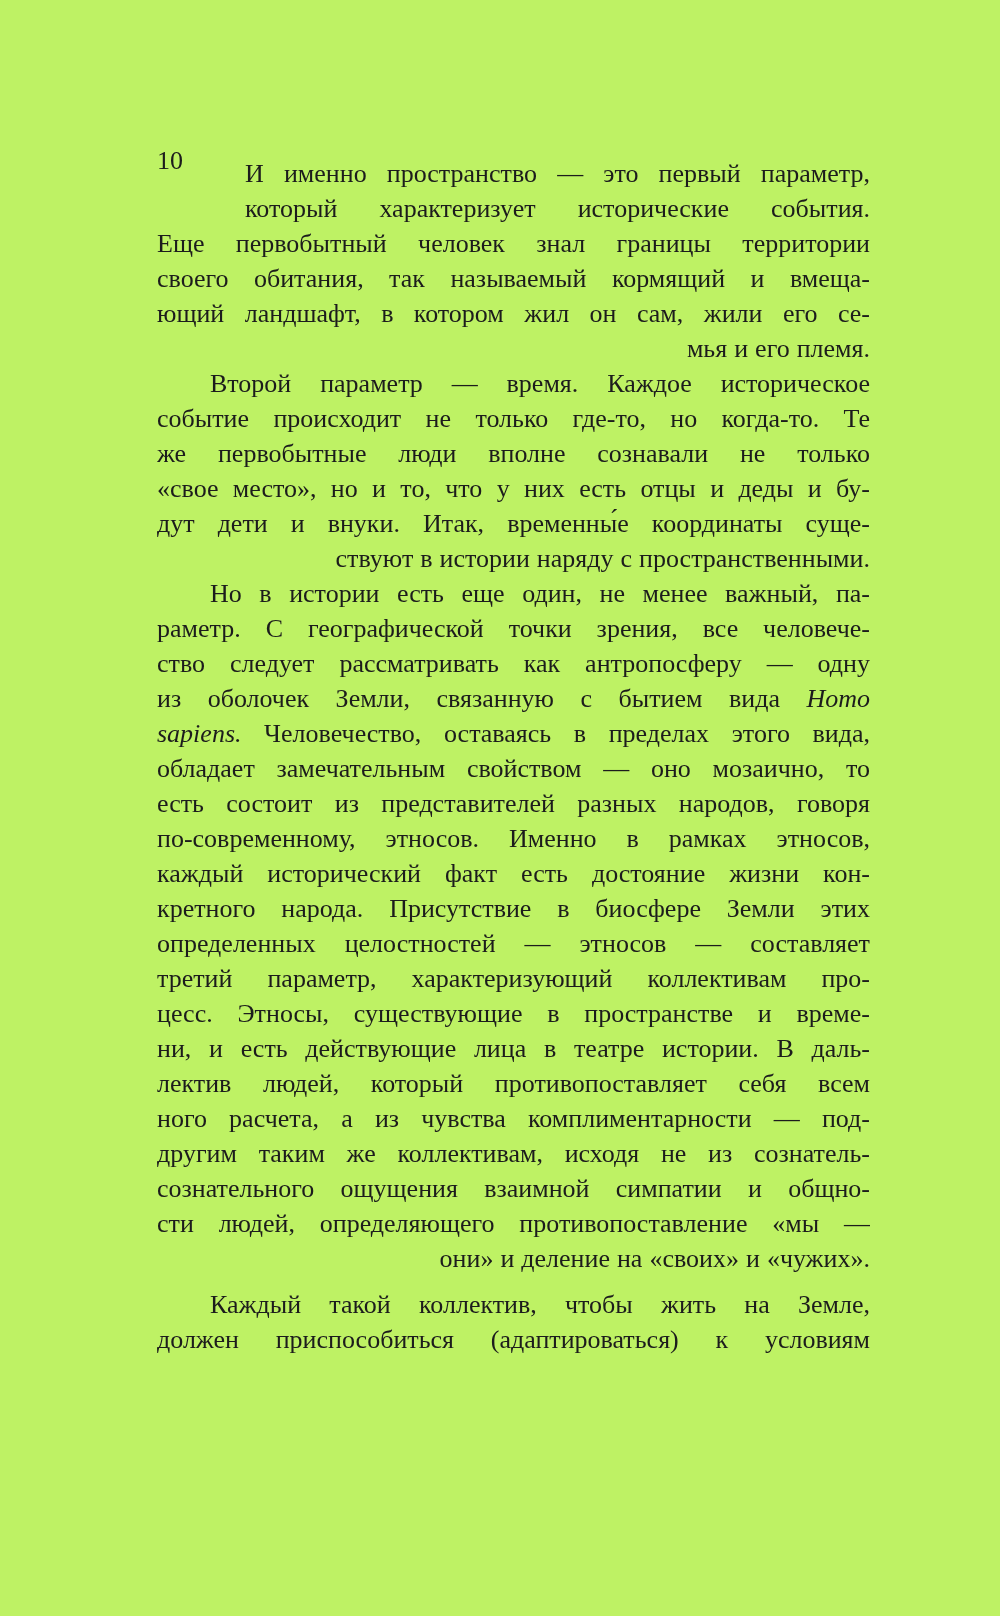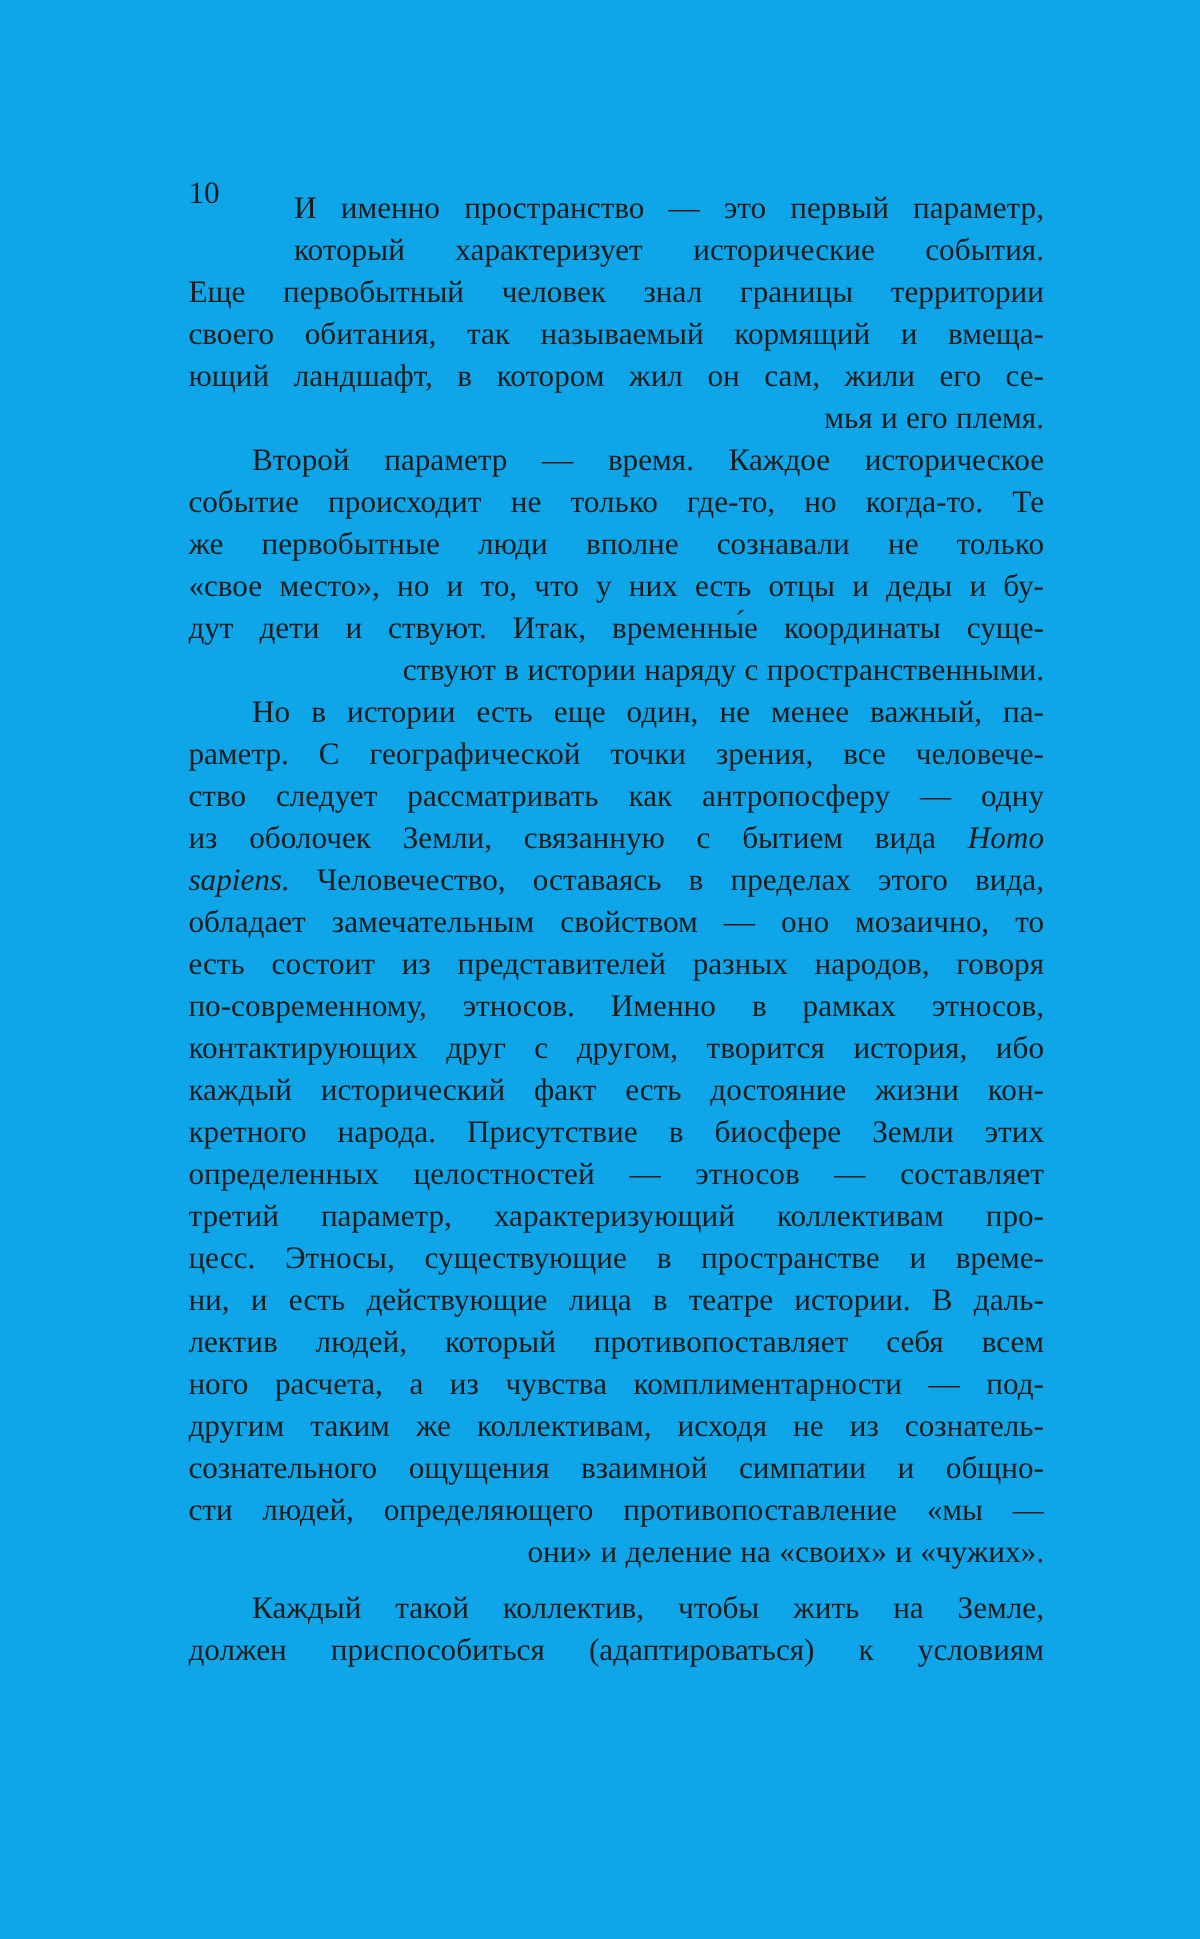--- a/index.html
+++ b/index.html
@@ -43,44 +43,43 @@
     text-align-last: auto;
   }
   .line.indent-para { padding-left: 53px; }
   .line.indent-deep { padding-left: 88px; }
   .line.space-before { margin-top: 11px; }
   .italic { font-style: italic; }
 </style>
 </head>
 <body style="background: rgb(253, 253, 252);">
 
-<div class="page" style="background: #0ea5e9; color: rgb(28, 28, 28);">
+<div class="page" style="background: #bef264; color: rgb(28, 28, 28);">
   <div class="pagenum">10</div>
   <div class="textblock" id="lines-container">
       <div class="line indent-deep"><span>И именно пространство — это первый параметр,</span></div>
       <div class="line indent-deep"><span>который характеризует исторические события.</span></div>
       <div class="line"><span>Еще первобытный человек знал границы территории</span></div>
       <div class="line"><span>своего обитания, так называемый кормящий и вмеща-</span></div>
       <div class="line"><span>ющий ландшафт, в котором жил он сам, жили его се-</span></div>
       <div class="line no-just"><span>мья и его племя.</span></div>
       <div class="line indent-para"><span>Второй параметр — время. Каждое историческое</span></div>
       <div class="line"><span>событие происходит не только где-то, но когда-то. Те</span></div>
       <div class="line"><span>же первобытные люди вполне сознавали не только</span></div>
       <div class="line"><span>«свое место», но и то, что у них есть отцы и деды и бу-</span></div>
-      <div class="line"><span>дут дети и ствуют. Итак, временны́е координаты суще-</span></div>
+      <div class="line"><span>дут дети и внуки. Итак, временны́е координаты суще-</span></div>
       <div class="line no-just"><span>ствуют в истории наряду с пространственными.</span></div>
       <div class="line indent-para"><span>Но в истории есть еще один, не менее важный, па-</span></div>
       <div class="line"><span>раметр. С географической точки зрения, все человече-</span></div>
       <div class="line"><span>ство следует рассматривать как антропосферу — одну</span></div>
       <div class="line"><span>из оболочек Земли, связанную с бытием вида </span><span class="italic">Homo</span></div>
       <div class="line"><span class="italic">sapiens.</span><span> Человечество, оставаясь в пределах этого вида,</span></div>
       <div class="line"><span>обладает замечательным свойством — оно мозаично, то</span></div>
       <div class="line"><span>есть состоит из представителей разных народов, говоря</span></div>
       <div class="line"><span>по-современному, этносов. Именно в рамках этносов,</span></div>
-      <div class="line"><span>контактирующих друг с другом, творится история, ибо</span></div>
       <div class="line"><span>каждый исторический факт есть достояние жизни кон-</span></div>
       <div class="line"><span>кретного народа. Присутствие в биосфере Земли этих</span></div>
       <div class="line"><span>определенных целостностей — этносов — составляет</span></div>
       <div class="line"><span>третий параметр, характеризующий коллективам про-</span></div>
       <div class="line"><span>цесс. Этносы, существующие в пространстве и време-</span></div>
       <div class="line"><span>ни, и есть действующие лица в театре истории. В даль-</span></div>
       <div class="line"><span>лектив людей, который противопоставляет себя всем</span></div>
       <div class="line"><span>ного расчета, а из чувства комплиментарности — под-</span></div>
       <div class="line"><span>другим таким же коллективам, исходя не из сознатель-</span></div>
       <div class="line"><span>сознательного ощущения взаимной симпатии и общно-</span></div>

